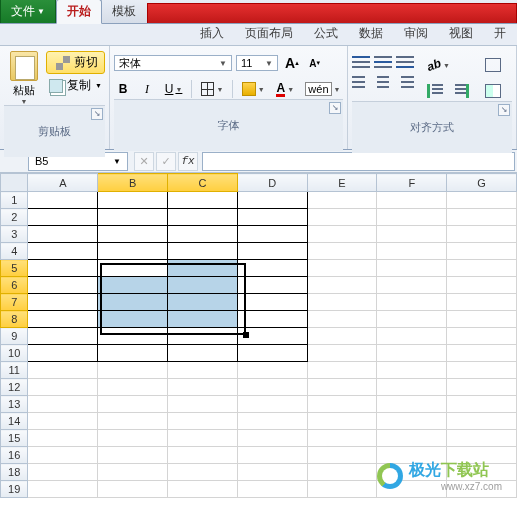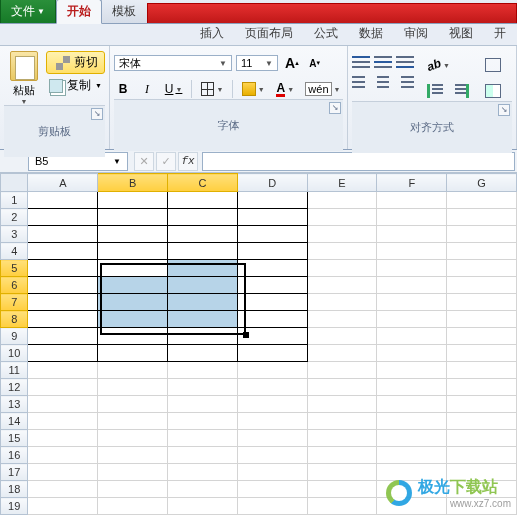--- a/index.html
+++ b/index.html
@@ -96,21 +96,21 @@
   td.thick-l { border-left:2px solid #000;}
   td.thick-r { border-right:2px solid #000;}
   td.tbord { border:1px solid #000;}
   td.selcell { background:#b7d4e8;}
   td.activecell { background:#fff;}
   
   .sel-outline { position:absolute; border:2px solid #000; pointer-events:none;}
   .sel-handle { position:absolute; width:6px; height:6px; background:#000; pointer-events:none;}
   
   
-  .watermark { position:absolute; right:6px; bottom:6px; display:flex; align-items:center; gap:6px; opacity:0.95;}
+  .watermark { position:absolute; right:15px; bottom:6px; display:flex; align-items:center; gap:6px; opacity:0.95;}
   .wm-ico { width:26px; height:26px; border-radius:50%; background:conic-gradient(#27a3e2 0 60%, #8bc34a 0 100%); position:relative;}
   .wm-ico::after{content:""; position:absolute; inset:5px; background:#fff; border-radius:50%;}
   .wm-txt1 { font-size:16px; font-weight:bold; color:#27a3e2;}
   .wm-txt2 { font-size:16px; font-weight:bold; color:#8bc34a;}
 </style>
 </head>
 <body>
 
 <div class="tabs">
   <div class="tab file">
@@ -476,30 +476,20 @@
           <th>16</th>
           <td></td>
           <td></td>
           <td></td>
           <td></td>
           <td></td>
           <td></td>
           <td></td>
         </tr>
         <tr>
-          <th>17</th>
-          <td></td>
-          <td></td>
-          <td></td>
-          <td></td>
-          <td></td>
-          <td></td>
-          <td></td>
-        </tr>
-        <tr>
           <th>18</th>
           <td></td>
           <td></td>
           <td></td>
           <td></td>
           <td></td>
           <td></td>
           <td></td>
         </tr>
         <tr>

